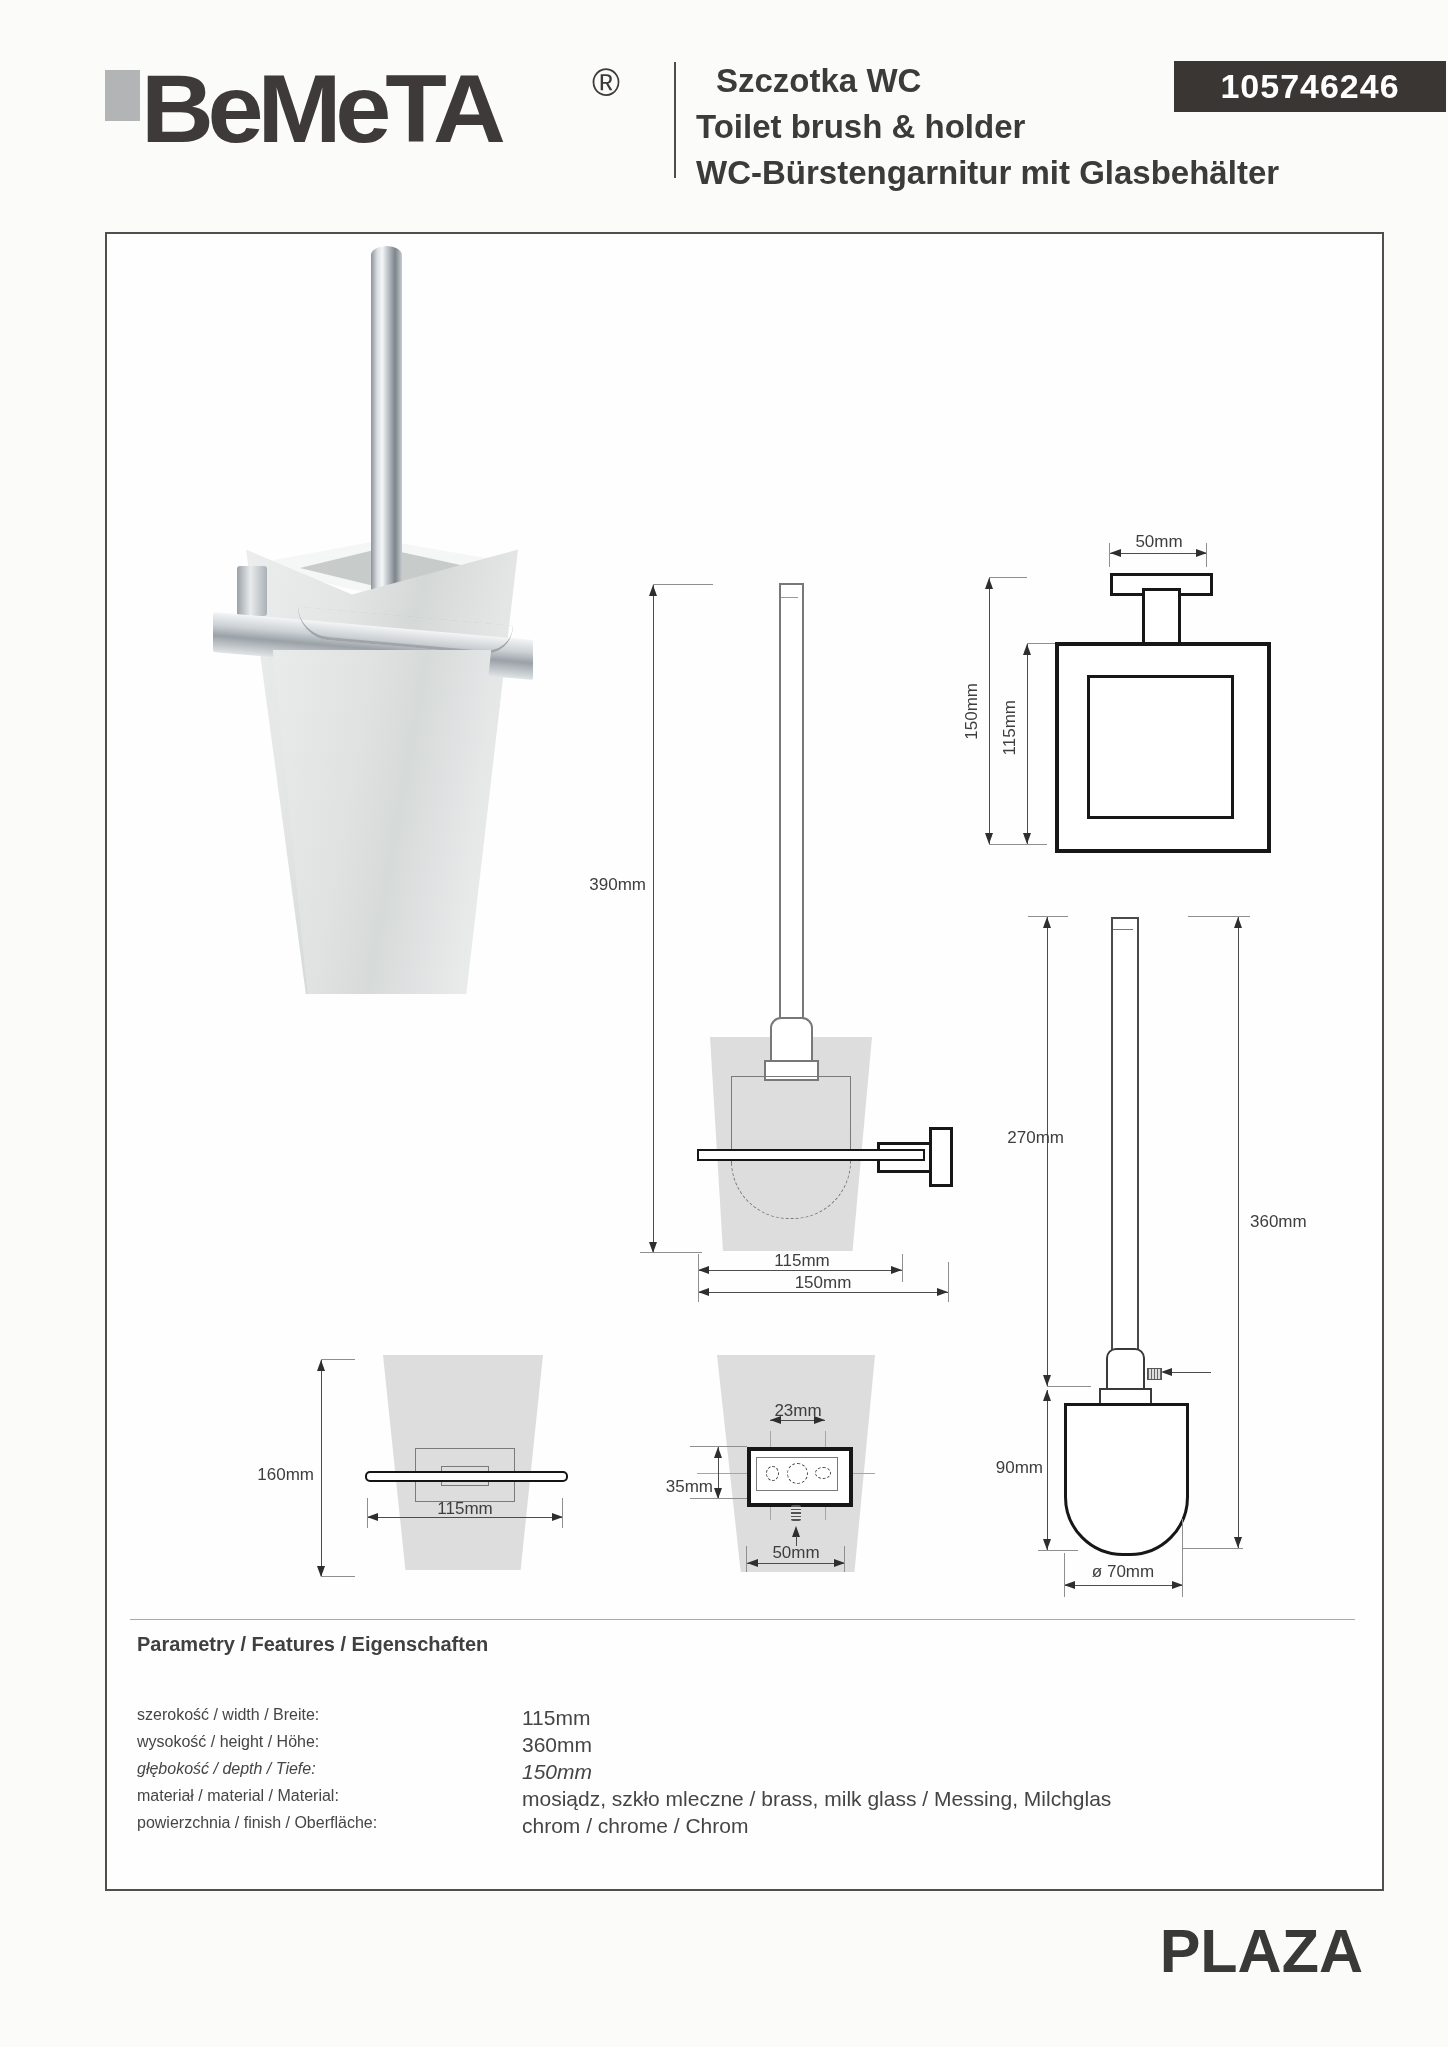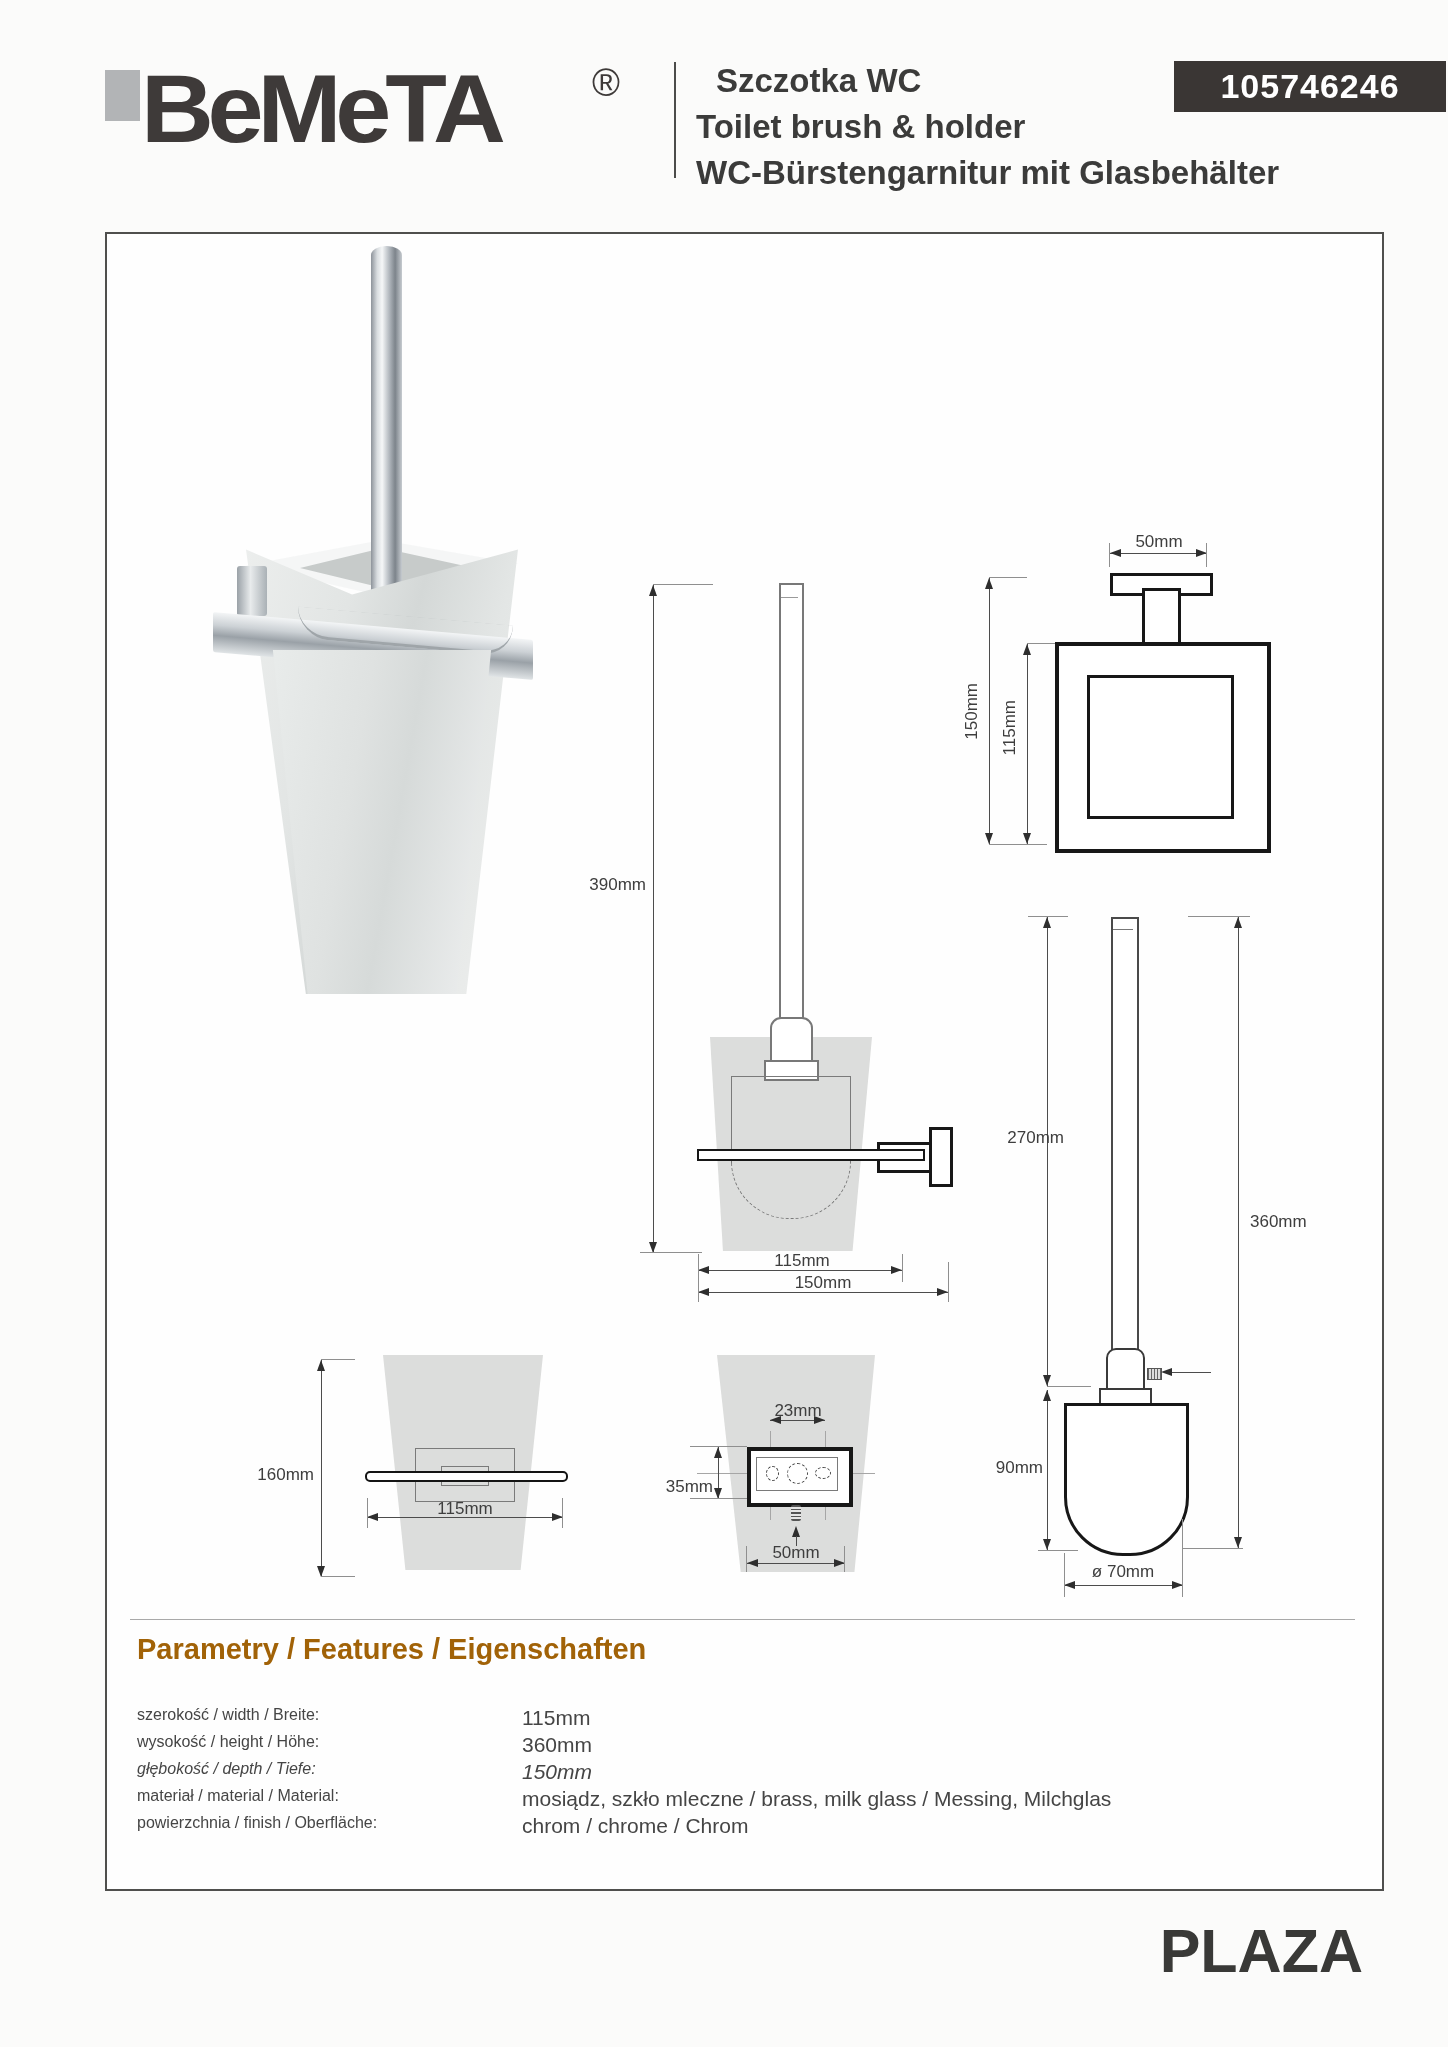--- a/index.html
+++ b/index.html
@@ -55,21 +55,21 @@
   .ar-rt{border-top:4px solid transparent;border-bottom:4px solid transparent;border-left:11px solid #2e2e2e;}
   .dt{font-size:17px;color:#3e3e3e;white-space:nowrap;}
   .dt-c{text-align:center;} .dt-r{text-align:right;}
   .dt-v{writing-mode:vertical-rl;transform:rotate(180deg);}
   .dashed{border:1.5px dashed #444;border-radius:50%;background:transparent;}
   .screw{background:repeating-linear-gradient(0deg,#555 0 1.5px,#e6e6e6 1.5px 3.5px);border-radius:2px;}
   .screw-h{background:repeating-linear-gradient(90deg,#666 0 1.5px,#ddd 1.5px 3px);border:1px solid #555;}
   .guide{background:#a6a6a6;}
   
   .sep{left:130px;top:1619px;width:1225px;height:0;border-top:1px solid #a9a9a9;}
-  .feat-head{left:137px;top:1633px;font-size:29px;font-weight:700;color:#a16207;}
+  .feat-head{left:137px;top:1633px;font-size:20px;font-weight:700;color:#404040;}
   .feat-label{left:137px;font-size:16px;color:#454545;white-space:nowrap;}
   .feat-value{left:522px;font-size:21px;color:#454545;white-space:nowrap;}
   .fr0{top:1706px;} .fr1{top:1733px;} .fr2{top:1760px;font-style:italic;} .fr3{top:1787px;} .fr4{top:1814px;}
   .plaza{left:1000px;top:1916px;width:363px;text-align:right;font-size:61px;font-weight:700;color:#393937;letter-spacing:0px;}
 </style>
 </head>
 <body>
 
 <div class="sheet">
 

